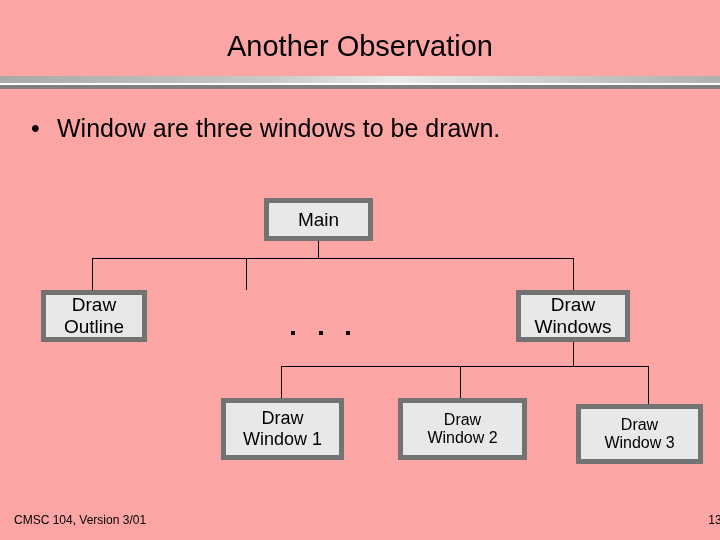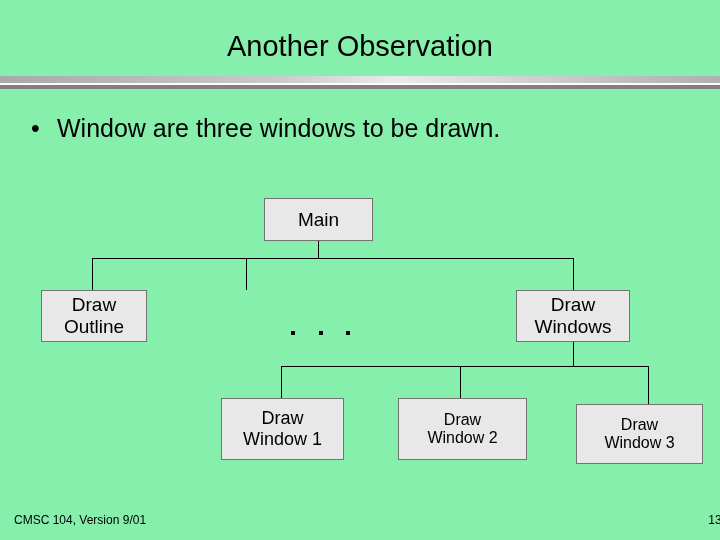--- a/index.html
+++ b/index.html
@@ -10,21 +10,21 @@
     width: 720px;
     height: 540px;
     background: #ffffff;
     font-family: "Liberation Sans", sans-serif;
     overflow: hidden;
   }
   #slide {
     position: relative;
     width: 720px;
     height: 540px;
-    background: #86efac;
+    background: #fca5a5;
   }
 
   
   #slide-title {
     position: absolute;
     left: 0;
     top: 30px;
     width: 720px;
     text-align: center;
     font-size: 29px;
@@ -91,21 +91,21 @@
     position: absolute;
     left: 0;
     top: 0;
     width: 720px;
     height: 540px;
   }
   .node-box {
     position: absolute;
     box-sizing: border-box;
     background: #e8e8e8;
-    border: 1px solid #737373;
+    border: 5px solid #737373;
     color: #000000;
     display: flex;
     align-items: center;
     justify-content: center;
     text-align: center;
     line-height: 1.15;
     white-space: pre-line;
   }
   .connector {
     position: absolute;
@@ -194,15 +194,15 @@
     <div class="node-box" id="node-window-1">Draw
 Window 1</div>
 
     <div class="node-box" id="node-window-2">Draw
 Window 2</div>
 
     <div class="node-box" id="node-window-3">Draw
 Window 3</div>
   </div>
 
-  <div id="footer-left">CMSC 104, Version 9/01</div>
+  <div id="footer-left">CMSC 104, Version 3/01</div>
   <div id="footer-page">13</div>
 </div>
 
 </body></html>

